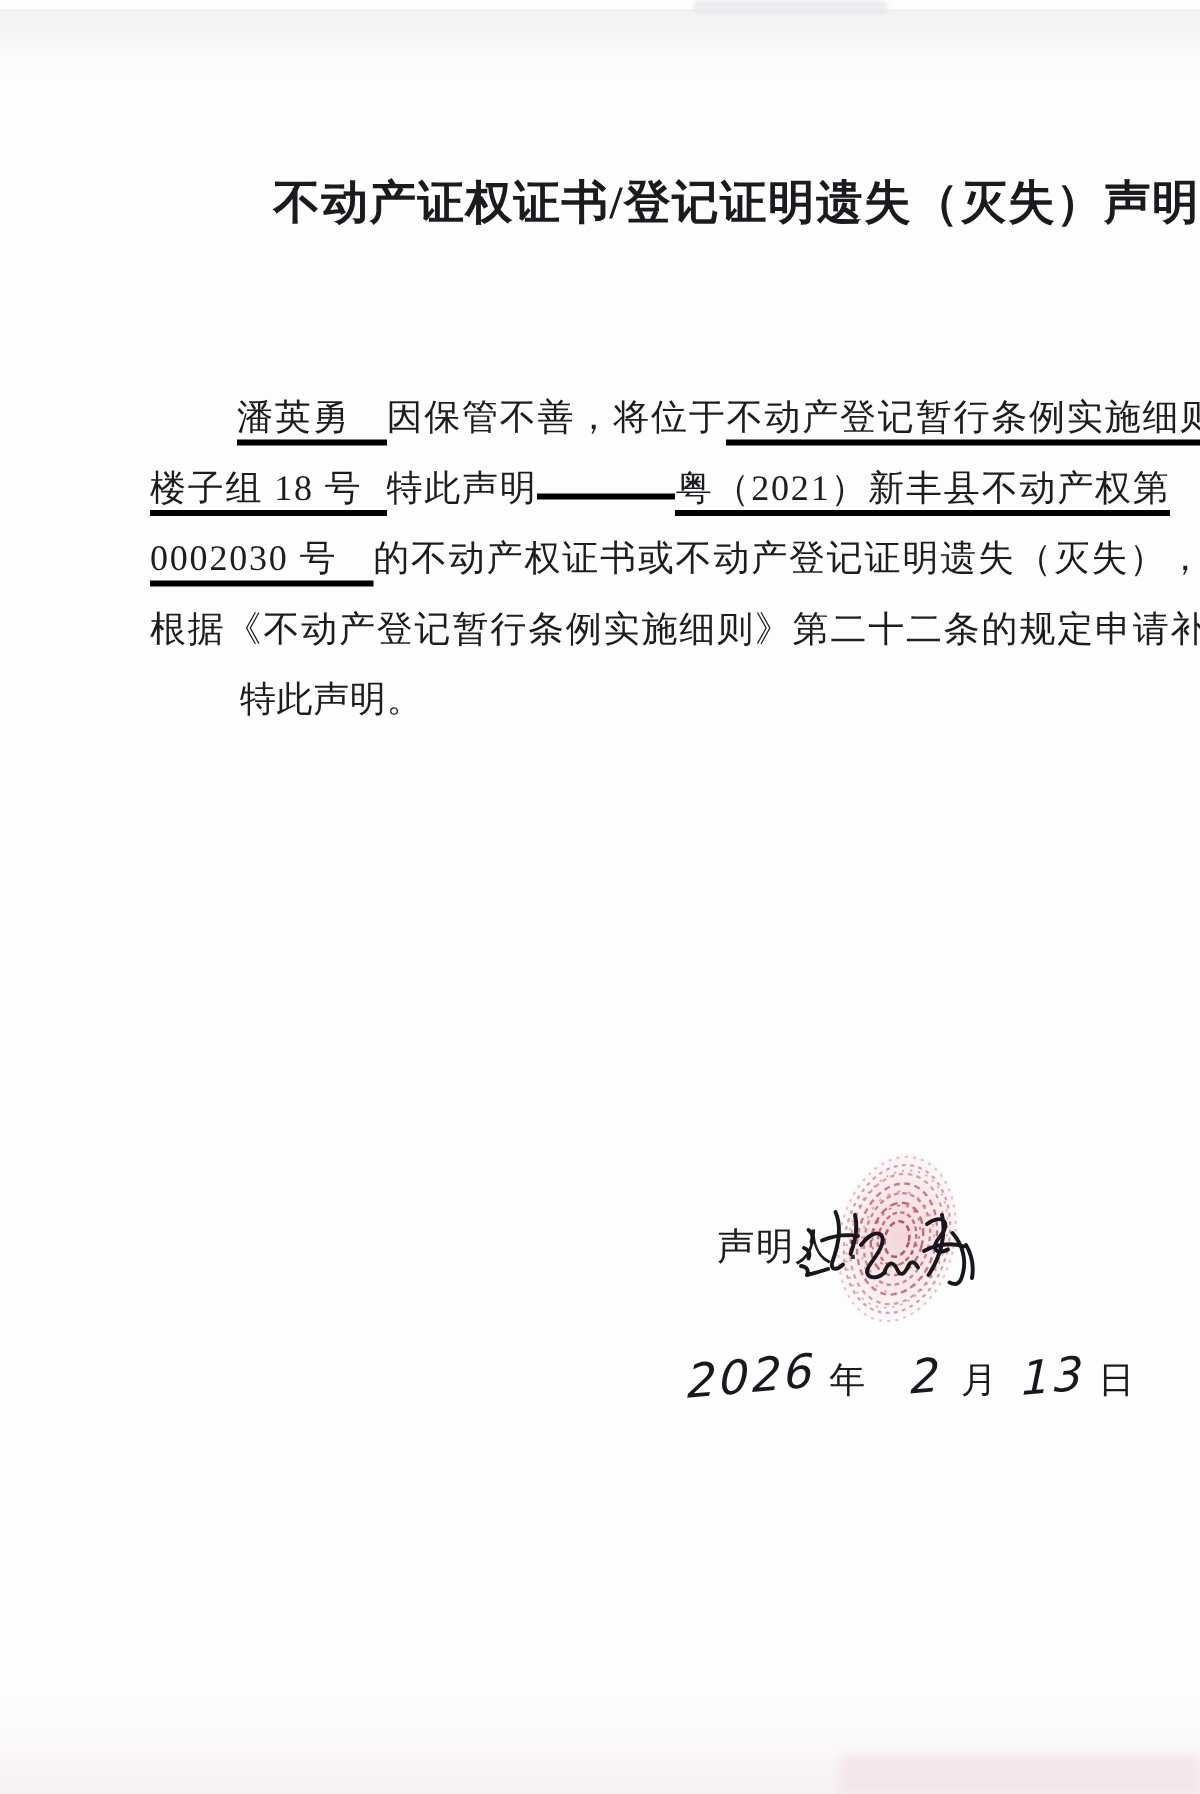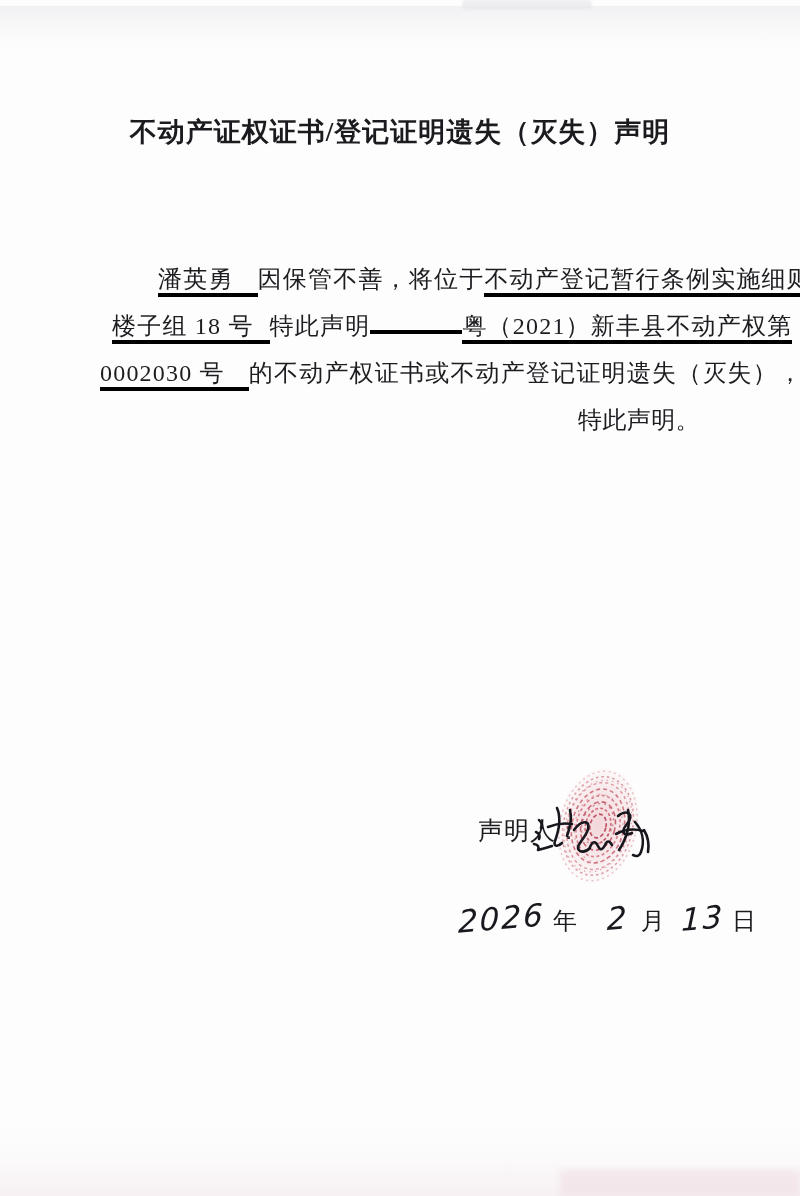--- a/index.html
+++ b/index.html
@@ -29,38 +29,38 @@
     background: linear-gradient(0deg, rgba(242,228,234,0.5), rgba(246,240,243,0.22) 55%, rgba(253,253,253,0));
   }
   .artifact-bottom2 {
     left: 560px; bottom: 0; width: 240px; height: 26px;
     background: rgba(236,214,222,0.45); filter: blur(3px);
   }
 
   
   .doc-title {
     position: absolute; top: 114px; left: 0; width: 100%;
-    text-align: center;
-    font-size: 27px; font-weight: bold;
+    text-align: right;
+    font-size: 31px; font-weight: bold;
     letter-spacing: 1px;
     color: #1b1b1f;
   }
 
   
   .body-text {
     position: absolute; left: 100px; top: 256px; width: 600px;
     font-size: 24px; color: #1d1d21;
   }
   .line { height: 47px; line-height: 47px; white-space: nowrap; letter-spacing: 1.2px; }
   .line.narrow { letter-spacing: 0.4px; }
   .indent1 { padding-left: 58px; }
-  .indent2 { padding-left: 60px; text-align: right; }
+  .indent2 { padding-left: 60px; }
   .u { border-bottom: 4px solid #000000; padding-bottom: 1px; }
   .pad-r { padding-right: 24px; }
-  .pad-r-sm { padding-right: 16px; margin-left: 12px; }
+  .pad-r-sm { padding-right: 16px; }
   .blank { display: inline-block; width: 92px; height: 30px; vertical-align: baseline; }
 
   
   .sig-label {
     position: absolute; left: 478px; top: 814px;
     font-size: 25px; letter-spacing: 1px; color: #1c1c20;
   }
   .fingerprint { position: absolute; left: 548px; top: 762px; width: 100px; height: 128px; }
   .signature { position: absolute; left: 532px; top: 800px; width: 134px; height: 66px; }
 
@@ -99,20 +99,23 @@
 
   <div class="body-text">
     <div class="line indent1">
       <span class="u pad-r">潘英勇</span><span>因保管不善，将位于</span><span class="u">不动产登记暂行条例实施细则</span>
     </div>
     <div class="line">
       <span class="u pad-r-sm">楼子组 18 号</span><span>特此声明</span><span class="u blank"></span><span class="u">粤（2021）新丰县不动产权第</span>
     </div>
     <div class="line">
       <span class="u pad-r">0002030 号</span><span>的不动产权证书或不动产登记证明遗失（灭失），</span>
+    </div>
+    <div class="line">
+      <span>根据《不动产登记暂行条例实施细则》第二十二条的规定申请补</span>
     </div>
     <div class="line narrow indent2">
       <span>特此声明。</span>
     </div>
   </div>
 
   <div class="sig-label">声明人：</div>
 
   <svg class="fingerprint" viewBox="0 0 100 128" xmlns="http://www.w3.org/2000/svg">
     <defs>

